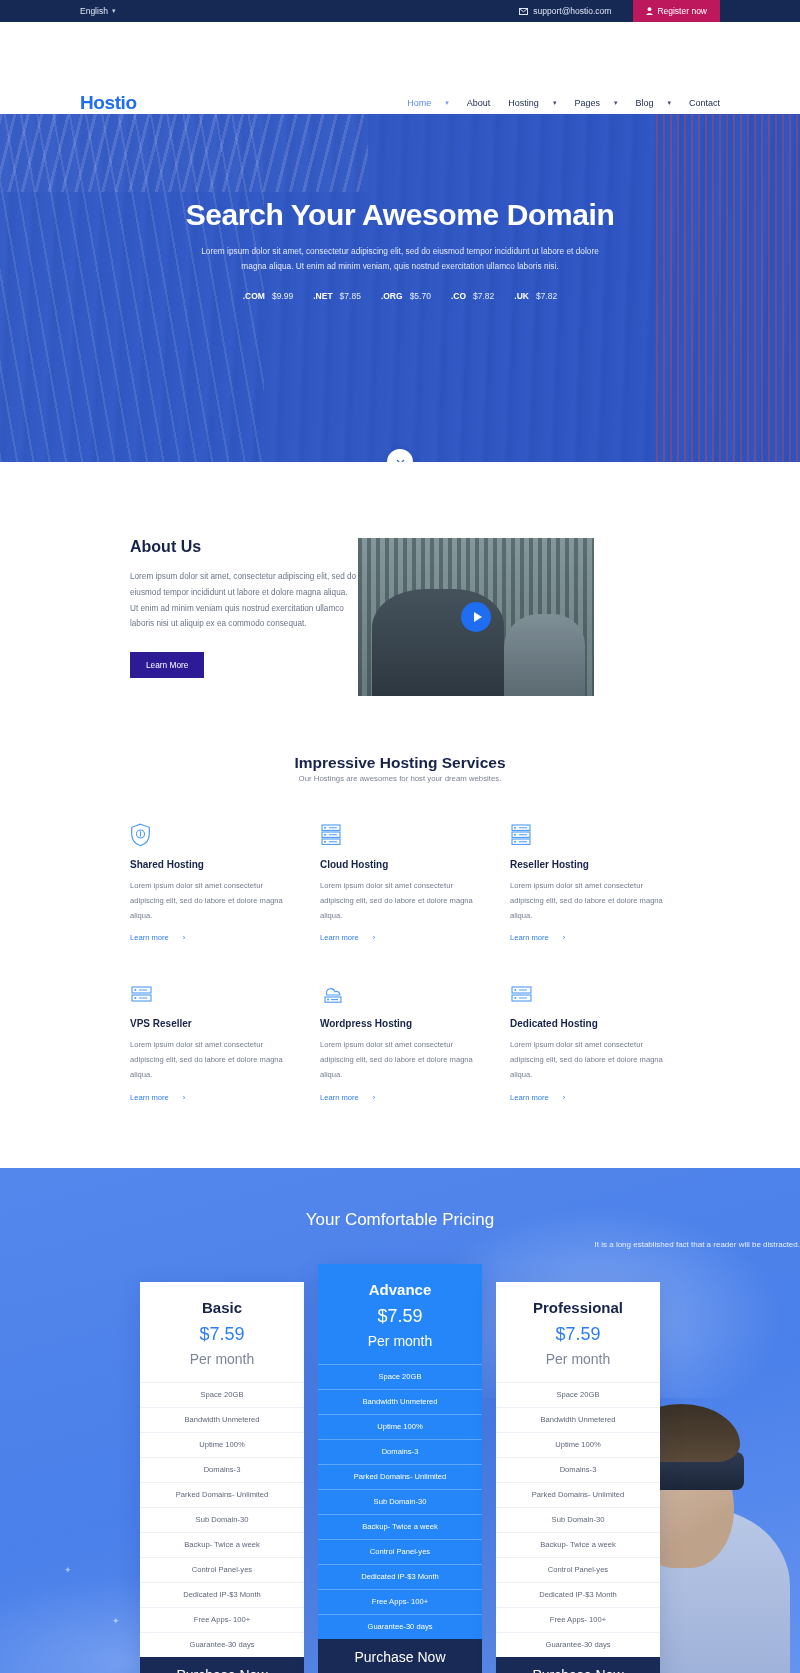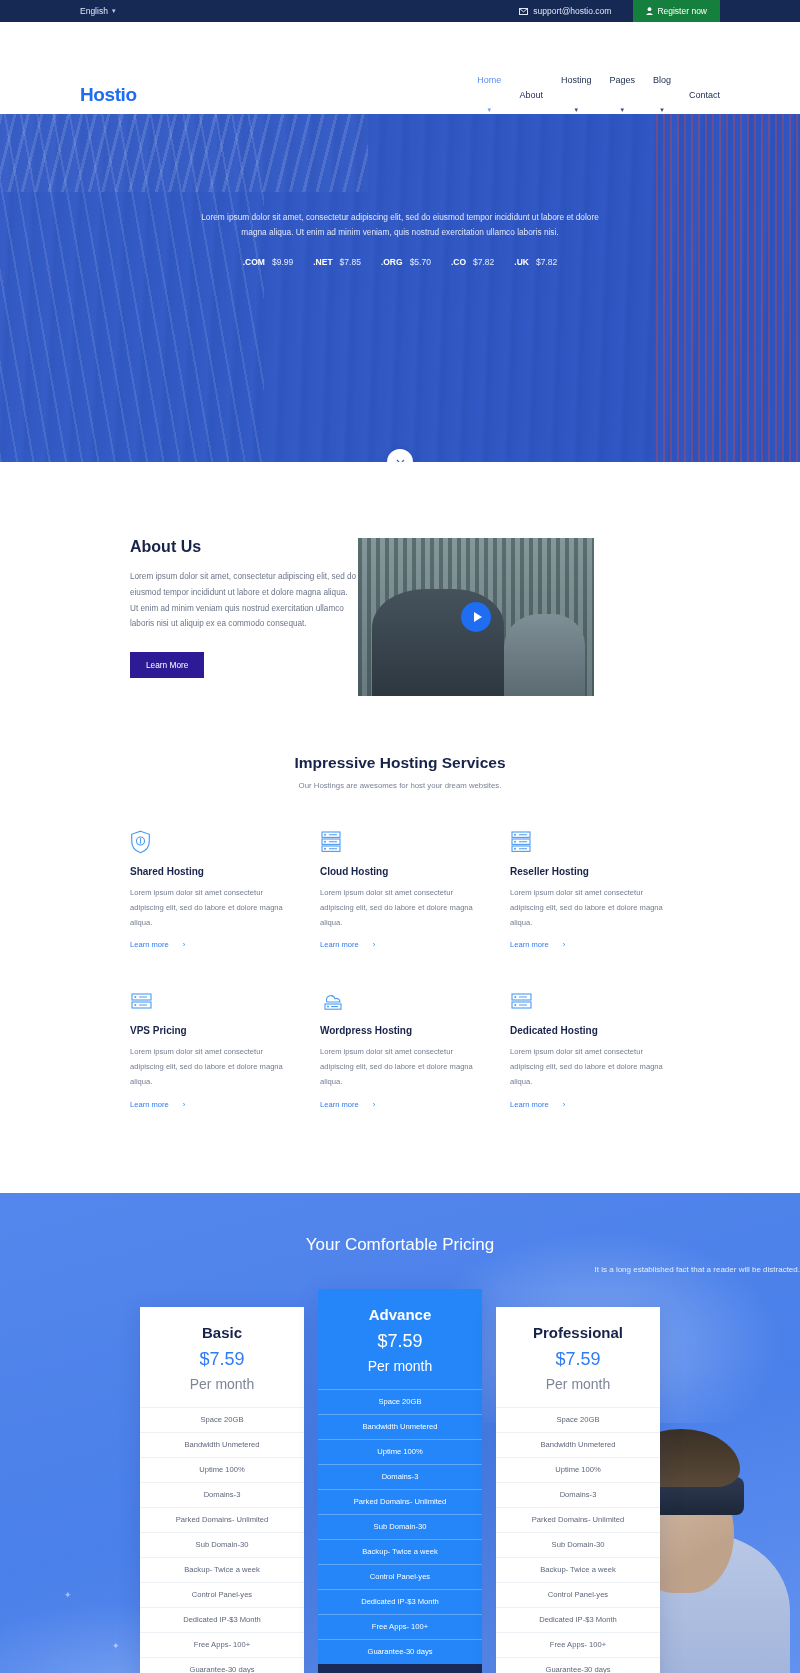--- a/index.html
+++ b/index.html
@@ -15,31 +15,31 @@
     height: 22px; background: #162955; display: flex;
     align-items: center; font-size: 8.5px; color: #dfe6f5;
   }
   .topbar-inner { width: 640px; margin: 0 auto; display: flex; align-items: center; height: 100%; }
   .lang { display: flex; align-items: center; gap: 4px; cursor: pointer; }
   .caret { font-size: 7px; opacity: .85; }
   .topbar-right { margin-left: auto; display: flex; align-items: center; height: 100%; }
   .mailblock { display: flex; align-items: center; gap: 5px; padding-right: 22px; }
   .ico-mail svg, .ico-user svg { display: block; }
   .register {
-    background: #15803d; color: #fff; height: 22px; display: flex;
+    background: #be185d; color: #fff; height: 22px; display: flex;
     align-items: center; gap: 4px; padding: 0 13px; font-size: 8.5px;
     cursor: pointer;
   }
 
   
   .nav { height: 64px; background: #fff; display: flex; align-items: flex-end; margin-top: 28px; }
   .nav-inner { width: 640px; margin: 0 auto; display: flex; align-items: center; }
   .logo { font-size: 19px; font-weight: bold; color: #1f6df0; letter-spacing: -.4px; }
   .menu { margin-left: auto; display: flex; align-items: center; gap: 18px; }
-  .menu-item { font-size: 9px; color: #1b2a4e; display: flex; align-items: center; gap: 21px; cursor: pointer; flex-direction: column; }
+  .menu-item { font-size: 9px; color: #1b2a4e; display: flex; align-items: center; gap: 14px; cursor: pointer; }
   .menu-item.active { color: #5b8df5; }
 
   
   .hero {
     position: relative; height: 348px; overflow: hidden;
     display: flex; flex-direction: column; align-items: center;
   }
   .hero-bg {
     position: absolute; inset: 0;
     background:
@@ -138,24 +138,24 @@
     width: 30px; height: 30px; border-radius: 50%; background: #1f6df0;
     display: flex; align-items: center; justify-content: center; cursor: pointer;
   }
   .play-tri {
     width: 0; height: 0; border-left: 8px solid #fff;
     border-top: 5px solid transparent; border-bottom: 5px solid transparent;
     margin-left: 3px;
   }
 
   
-  .services { padding-bottom: 84px; }
+  .services { padding-bottom: 66px; }
   .sec-head { text-align: center; }
   .sec-title { font-size: 15.5px; color: #18234a; font-weight: bold; }
-  .sec-sub { font-size: 7.8px; color: #7b8397; margin-top: 9px; }
+  .sec-sub { font-size: 7.8px; color: #7b8397; margin-top: 2px; }
   .svc-grid {
     width: 540px; margin: 40px auto 0; display: grid;
     grid-template-columns: repeat(3, 1fr); row-gap: 40px; column-gap: 30px;
   }
   .svc-icon { height: 24px; margin-bottom: 12px; }
   .svc-name { font-size: 10px; color: #18234a; font-weight: bold; }
   .svc-desc { font-size: 7.6px; color: #737c90; line-height: 1.95; margin-top: 9px; }
   .svc-link {
     margin-top: 10px; font-size: 7.6px; color: #2f7df4;
     display: flex; align-items: center; gap: 14px; cursor: pointer;
@@ -296,20 +296,21 @@
       </div>
     </div>
   </div>
 </div>
 
 <div class="hero">
   <div class="hero-bg">
     <div class="hero-ceiling"></div>
   </div>
   <div class="hero-content">
+    <div class="hero-title">Search Your Awesome Domain</div>
     <div class="hero-sub">Lorem ipsum dolor sit amet, consectetur adipiscing elit, sed do eiusmod tempor incididunt ut labore et dolore magna aliqua. Ut enim ad minim veniam, quis nostrud exercitation ullamco laboris nisi.</div>
 
 
     <div class="tld-row">
       <div class="tld-item">
         <span class="tld-name">.COM</span>
         <span class="tld-price">$9.99</span>
       </div>
       <div class="tld-item">
         <span class="tld-name">.NET</span>
@@ -420,21 +421,21 @@
     <div>
       <div class="svc-icon">
         <svg width="24" height="24" viewBox="0 0 24 24">
             <rect x="2" y="5" width="19" height="6" fill="none" stroke="#4a9bf5" stroke-width="1.1"></rect>
             <rect x="2" y="13" width="19" height="6" fill="none" stroke="#4a9bf5" stroke-width="1.1"></rect>
             <circle cx="5.3" cy="8" r="1" fill="#4a9bf5"></circle>
             <circle cx="5.3" cy="16" r="1" fill="#4a9bf5"></circle>
             <path d="M9 8h8M9 16h8" stroke="#4a9bf5" stroke-width="1.1"></path>
           </svg>
       </div>
-      <div class="svc-name">VPS Pricing</div>
+      <div class="svc-name">VPS Reseller</div>
       <div class="svc-desc">Lorem ipsum dolor sit amet consectetur adipiscing elit, sed do labore et dolore magna aliqua.</div>
       <div class="svc-link">
         <span>Learn more</span>
         <span>›</span>
       </div>
     </div>
 
     <div>
       <div class="svc-icon">
         <svg width="26" height="24" viewBox="0 0 26 24">

